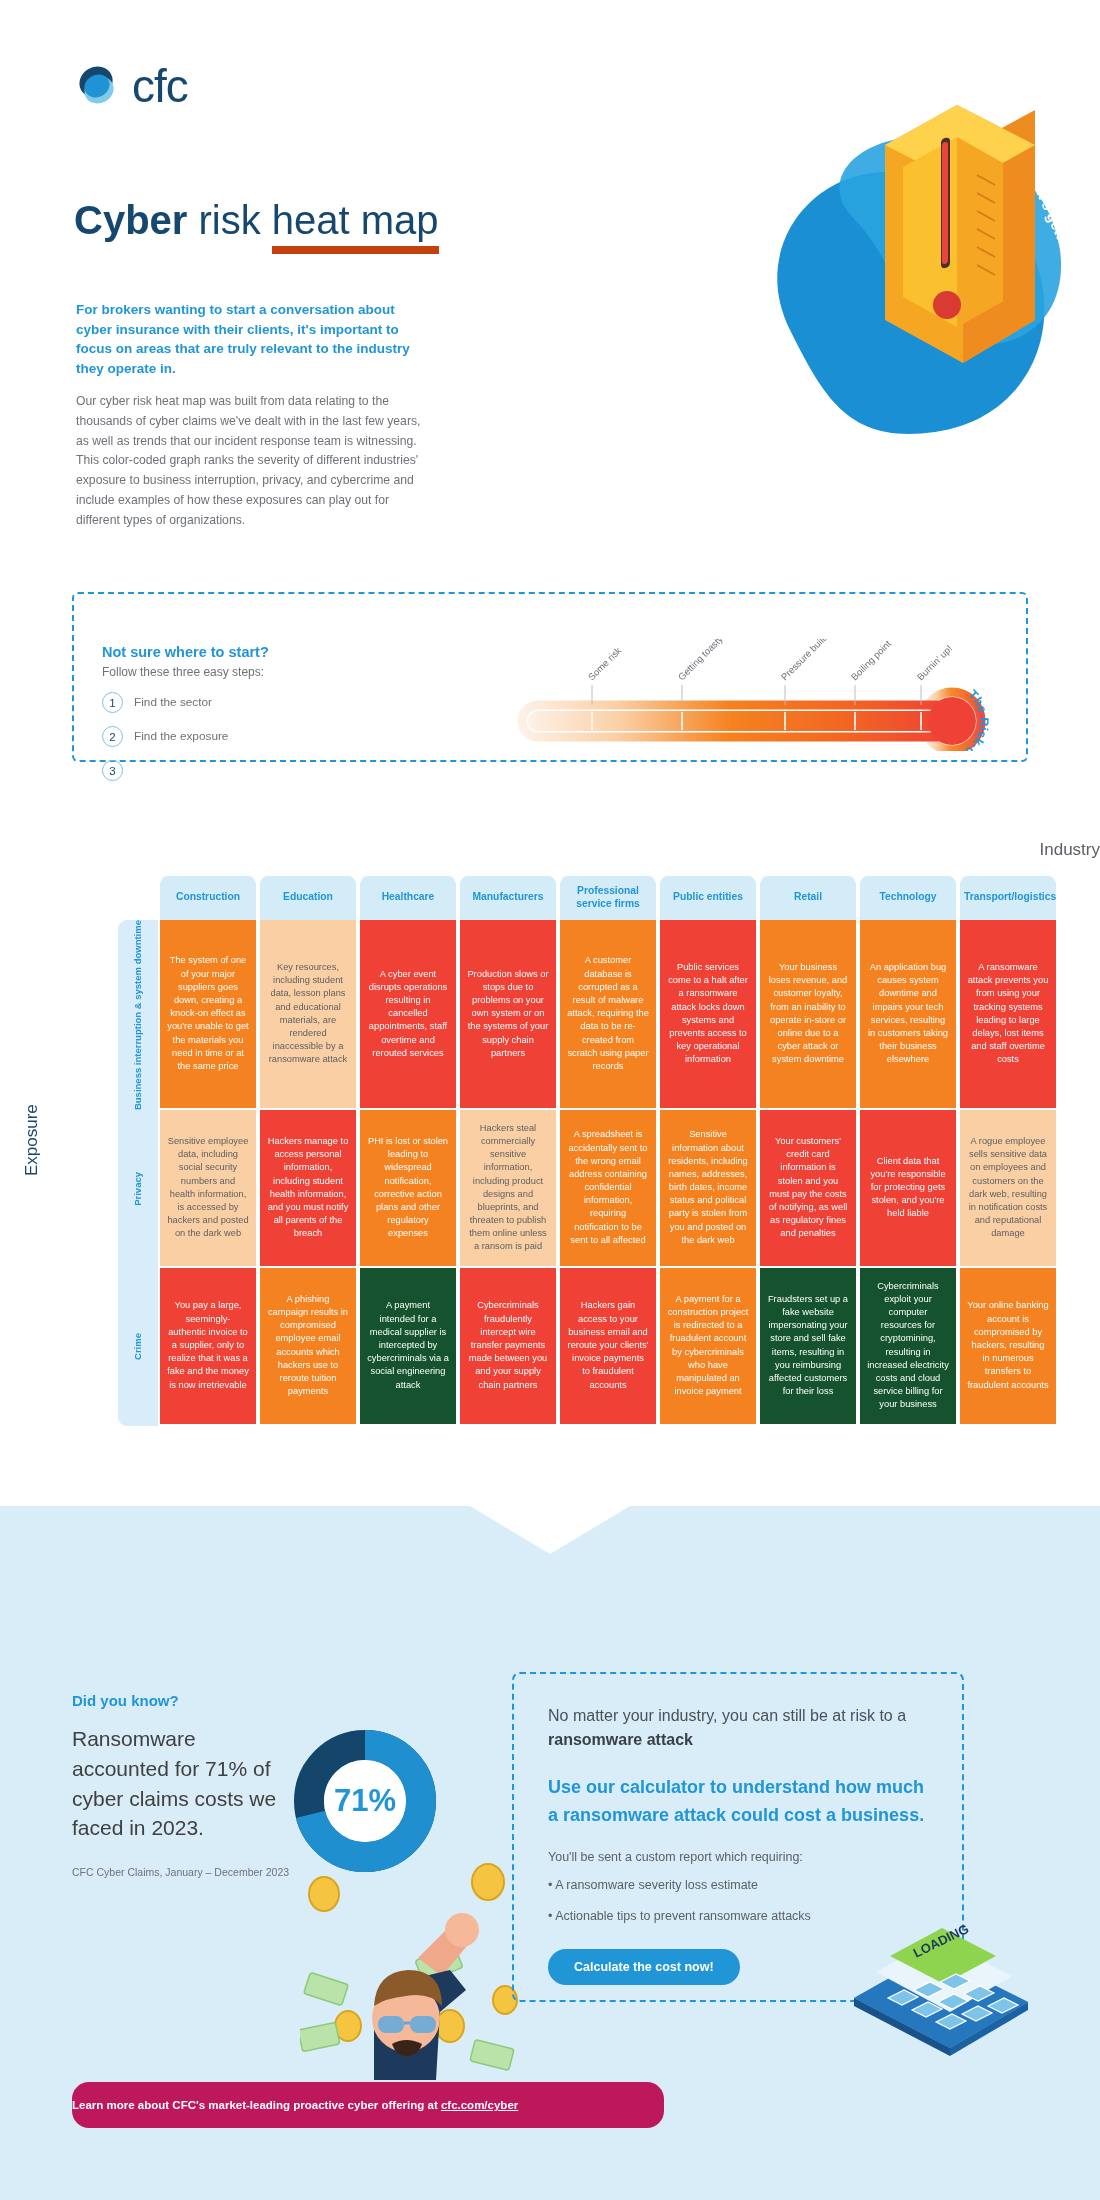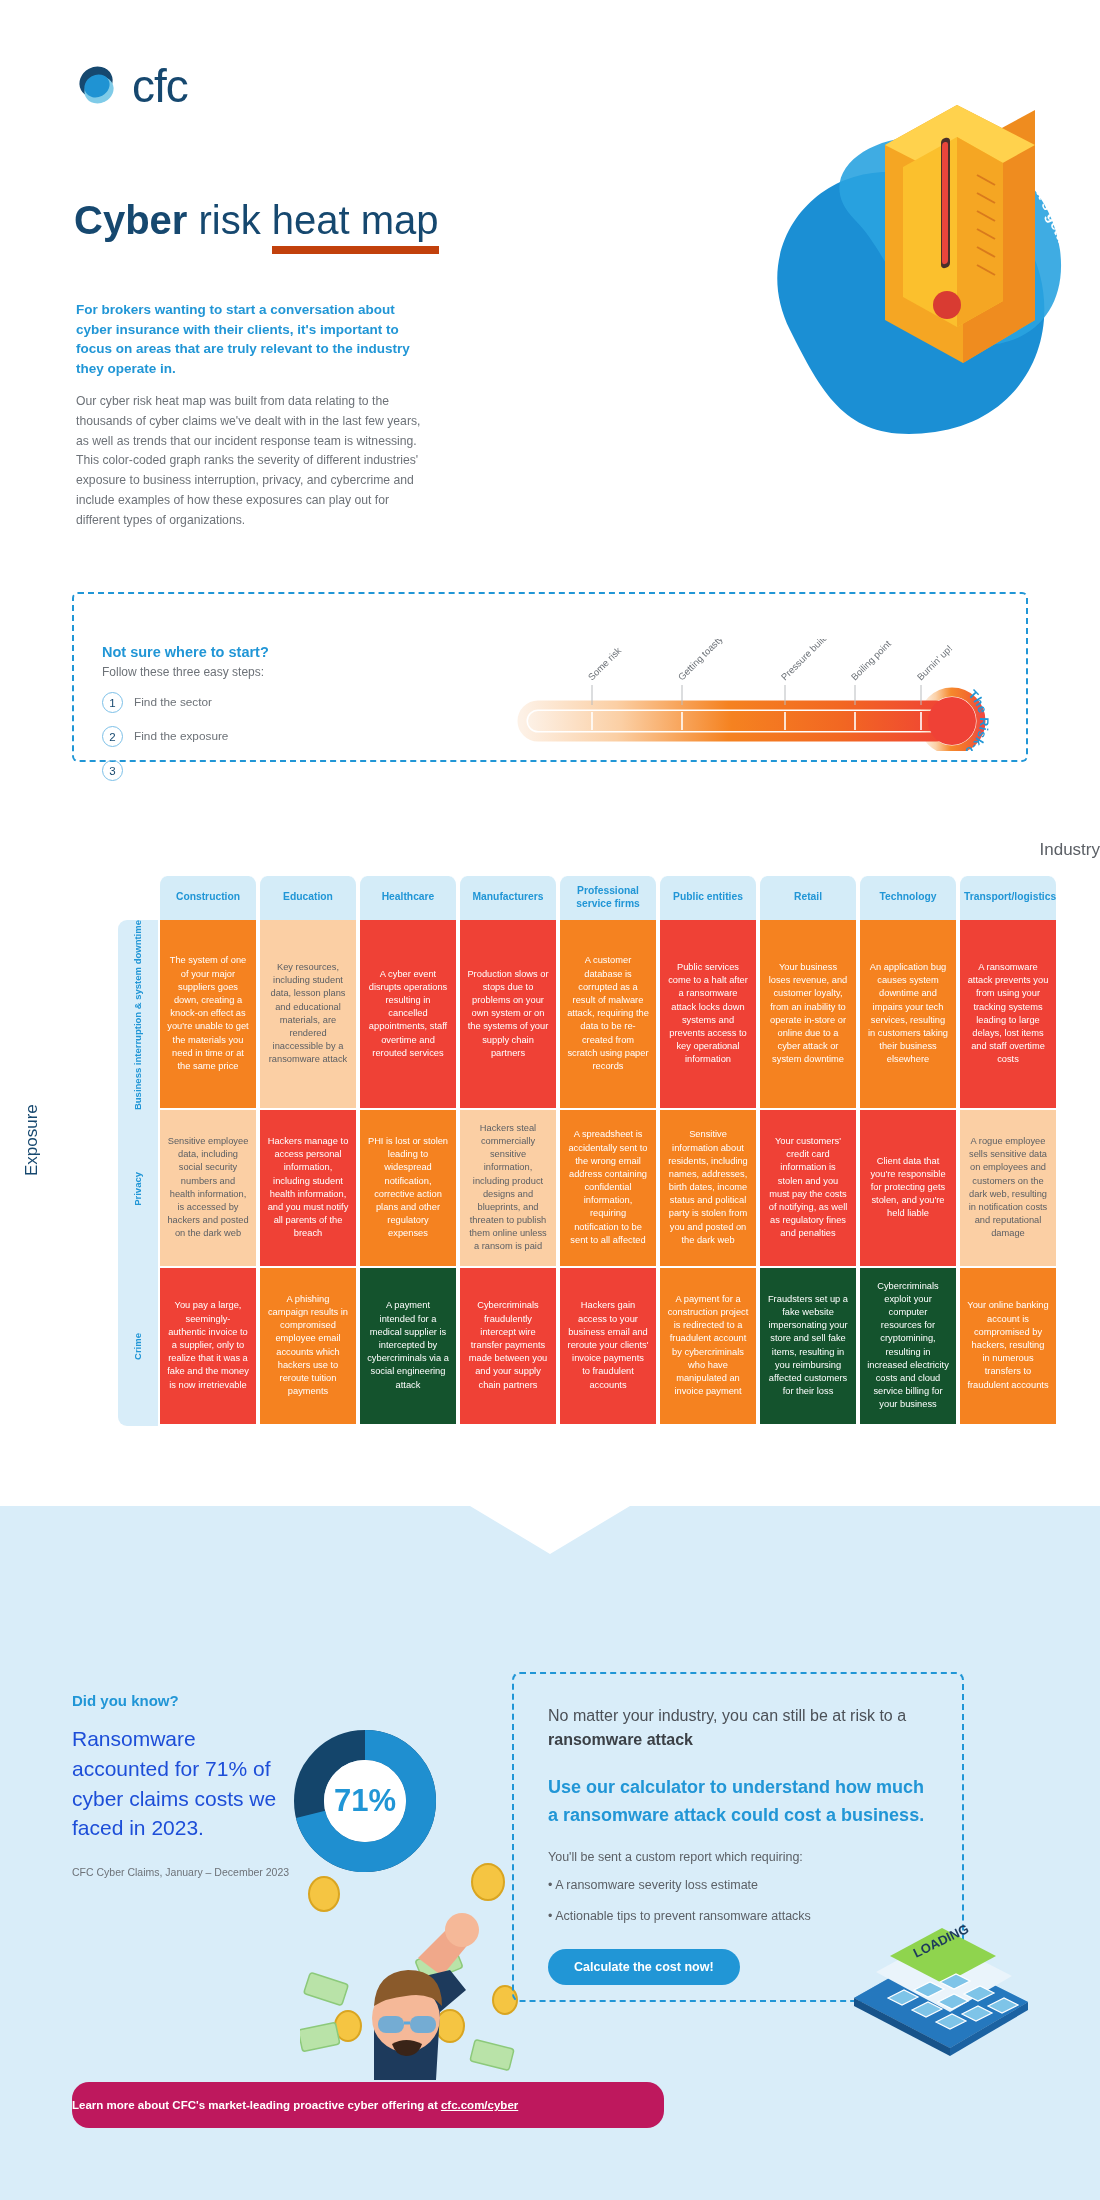--- a/index.html
+++ b/index.html
@@ -66,21 +66,21 @@
   table.hm td.cell.lvl2 { background: #14532d; }
   table.hm td.cell.lvl3 { background: #f58220; }
   table.hm td.cell.lvl4 { background: #ef4136; }
 
   
   .bottom { position: absolute; left: 0; top: 1506px; width: 1100px; height: 694px;
             background: #d9edf9; }
   .notch { position: absolute; left: 0; top: 0; width: 100%; height: 60px; }
   .dyk { position: absolute; left: 72px; top: 1692px; width: 220px; }
   .dyk-h { font-size: 15px; font-weight: 700; color: #2196d6; }
-  .dyk-p { font-size: 21px; color: #1d4ed8; line-height: 1.42; margin-top: 15px; font-weight: 400; }
+  .dyk-p { font-size: 21px; color: #404040; line-height: 1.42; margin-top: 15px; font-weight: 400; }
   .dyk-src { font-size: 10.5px; color: #6d7278; line-height: 1.5; margin-top: 22px; }
 
   .donut-wrap { position: absolute; left: 290px; top: 1726px; width: 150px; height: 150px; }
   .donut-val { position: absolute; inset: 0; display: flex; align-items: center; justify-content: center;
                font-size: 31px; font-weight: 700; color: #2196d6; }
 
   .cta-box { position: absolute; left: 512px; top: 1672px; width: 452px; height: 330px;
              border: 2.5px dashed #2196d6; border-radius: 8px; padding: 30px 34px; }
   .cta-h { font-size: 16px; color: #4b5057; line-height: 1.5; }
   .cta-h b { font-weight: 700; color: #3b4046; }

